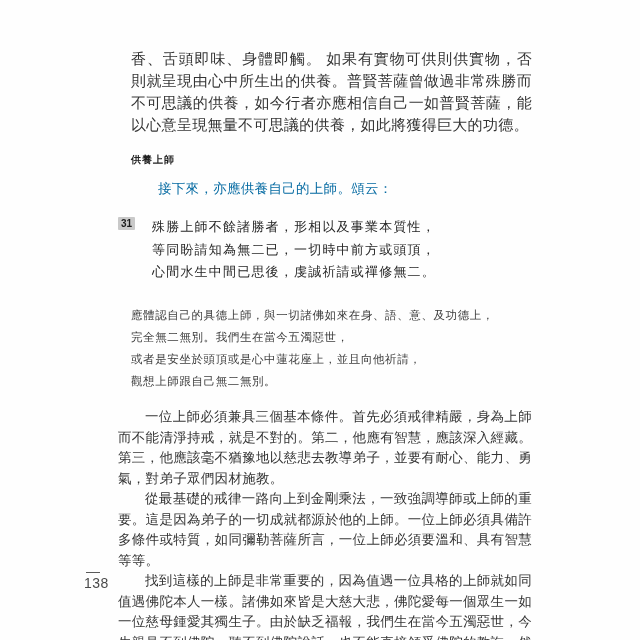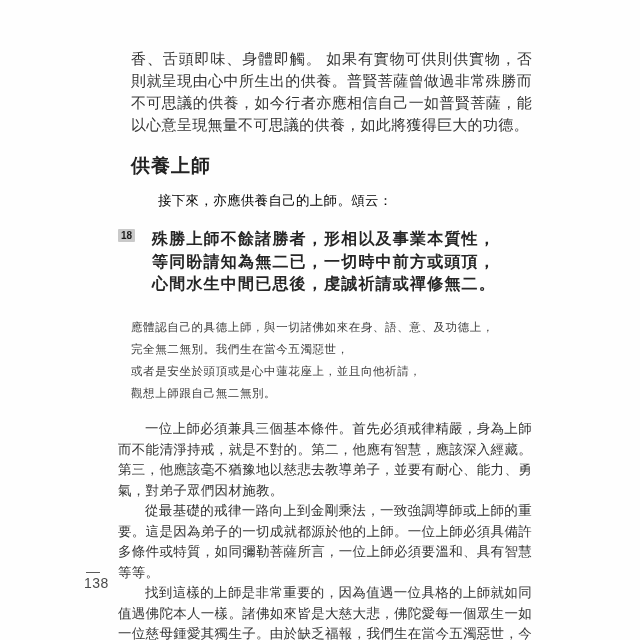--- a/index.html
+++ b/index.html
@@ -29,33 +29,33 @@
     font-size: 15px;
     line-height: 22px;
     letter-spacing: 0.3px;
     text-align: justify;
     text-justify: inter-ideograph;
     color: #343434;
   }
   .section-heading {
     padding-left: 13px;
     margin-top: 17px;
-    font-size: 19px;
+    font-size: 10px;
     font-weight: bold;
     color: #222222;
     letter-spacing: 1px;
   }
   .para-intro {
     padding-left: 13px;
     margin-top: 11px;
     text-indent: 2em;
     font-size: 13.5px;
     line-height: 22px;
     letter-spacing: 0.3px;
-    color: #000000;
+    color: #0369a1;
   }
   .verse-block {
     position: relative;
     margin-top: 16px;
     padding-left: 34px;
     min-height: 68px;
   }
   .verse-number {
     position: absolute;
     left: 0;
@@ -63,22 +63,22 @@
     background: #c9c9c9;
     color: #1c1c1c;
     font-family: "Liberation Sans", "DejaVu Sans", sans-serif;
     font-size: 10px;
     font-weight: bold;
     line-height: 13px;
     padding: 0 3px;
     border-radius: 1px;
   }
   .verse-line {
-    font-size: 16px;
-    font-weight: bold;
+    font-size: 13px;
+    font-weight: normal;
     line-height: 22.5px;
     letter-spacing: 1.2px;
     color: #262626;
   }
   .verse-commentary {
     padding-left: 13px;
     margin-top: 20px;
   }
   .commentary-line {
     font-size: 11.5px;
@@ -123,21 +123,21 @@
 <div class="page">
   <div class="content">
 
     <div class="para-top">香、舌頭即味、身體即觸。 如果有實物可供則供實物，否則就呈現由心中所生出的供養。普賢菩薩曾做過非常殊勝而不可思議的供養，如今行者亦應相信自己一如普賢菩薩，能以心意呈現無量不可思議的供養，如此將獲得巨大的功德。</div>
 
     <div class="section-heading">供養上師</div>
 
     <div class="para-intro">接下來，亦應供養自己的上師。頌云：</div>
 
     <div class="verse-block">
-      <span class="verse-number">18</span>
+      <span class="verse-number">31</span>
       <div class="verse-line">殊勝上師不餘諸勝者，形相以及事業本質性，</div>
       <div class="verse-line">等同盼請知為無二已，一切時中前方或頭頂，</div>
       <div class="verse-line">心間水生中間已思後，虔誠祈請或禪修無二。</div>
     </div>
 
     <div class="verse-commentary">
       <div class="commentary-line">應體認自己的具德上師，與一切諸佛如來在身、語、意、及功德上，</div>
       <div class="commentary-line">完全無二無別。我們生在當今五濁惡世，</div>
       <div class="commentary-line">或者是安坐於頭頂或是心中蓮花座上，並且向他祈請，</div>
       <div class="commentary-line">觀想上師跟自己無二無別。</div>

